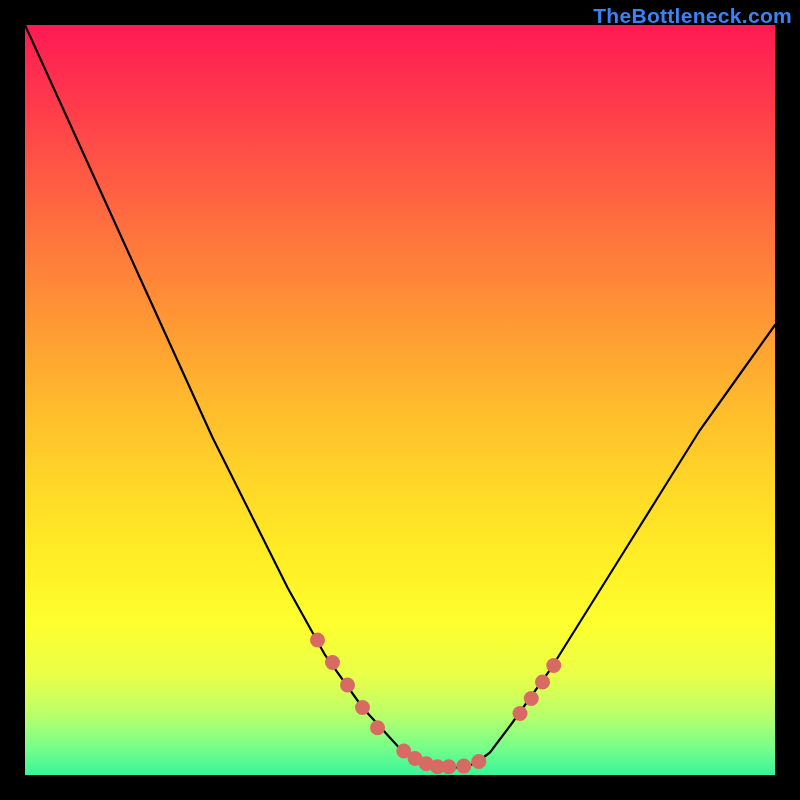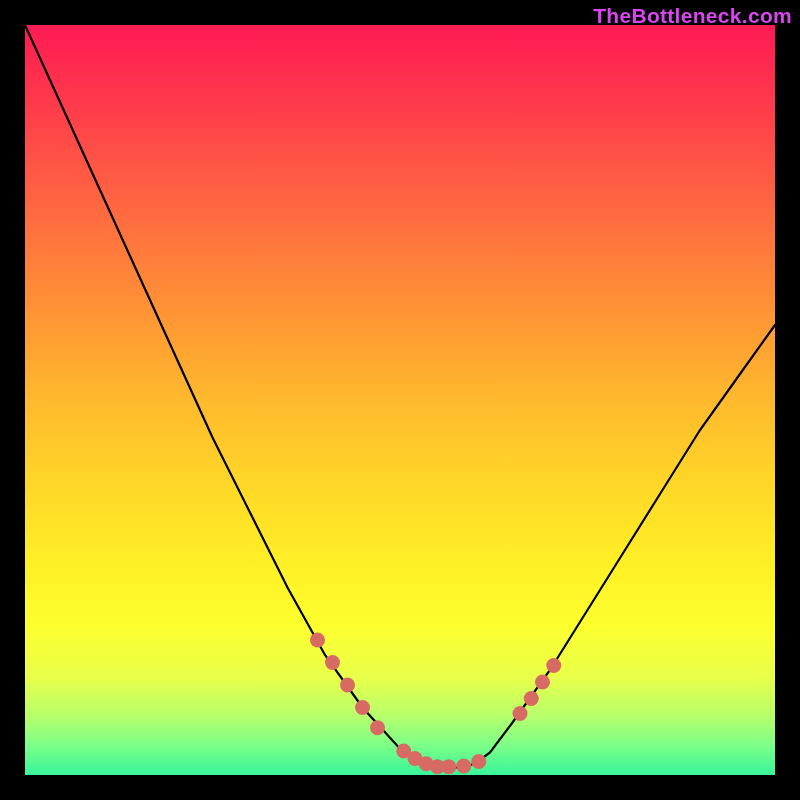--- a/index.html
+++ b/index.html
@@ -28,21 +28,21 @@
       #fdff2e 80%,
       #e8ff4a 87%,
       #b8ff6a 92%,
       #7dff88 96%,
       #38f59a 100%);
   }
   .watermark {
     position: absolute;
     top: 4px;
     right: 8px;
-    color: #d946ef;
+    color: #3b82f6;
     font-size: 21px;
     font-weight: 600;
     letter-spacing: 0.3px;
     user-select: none;
   }
   svg.plot {
     position: absolute;
     left: 0;
     top: 0;
     width: 750px;

